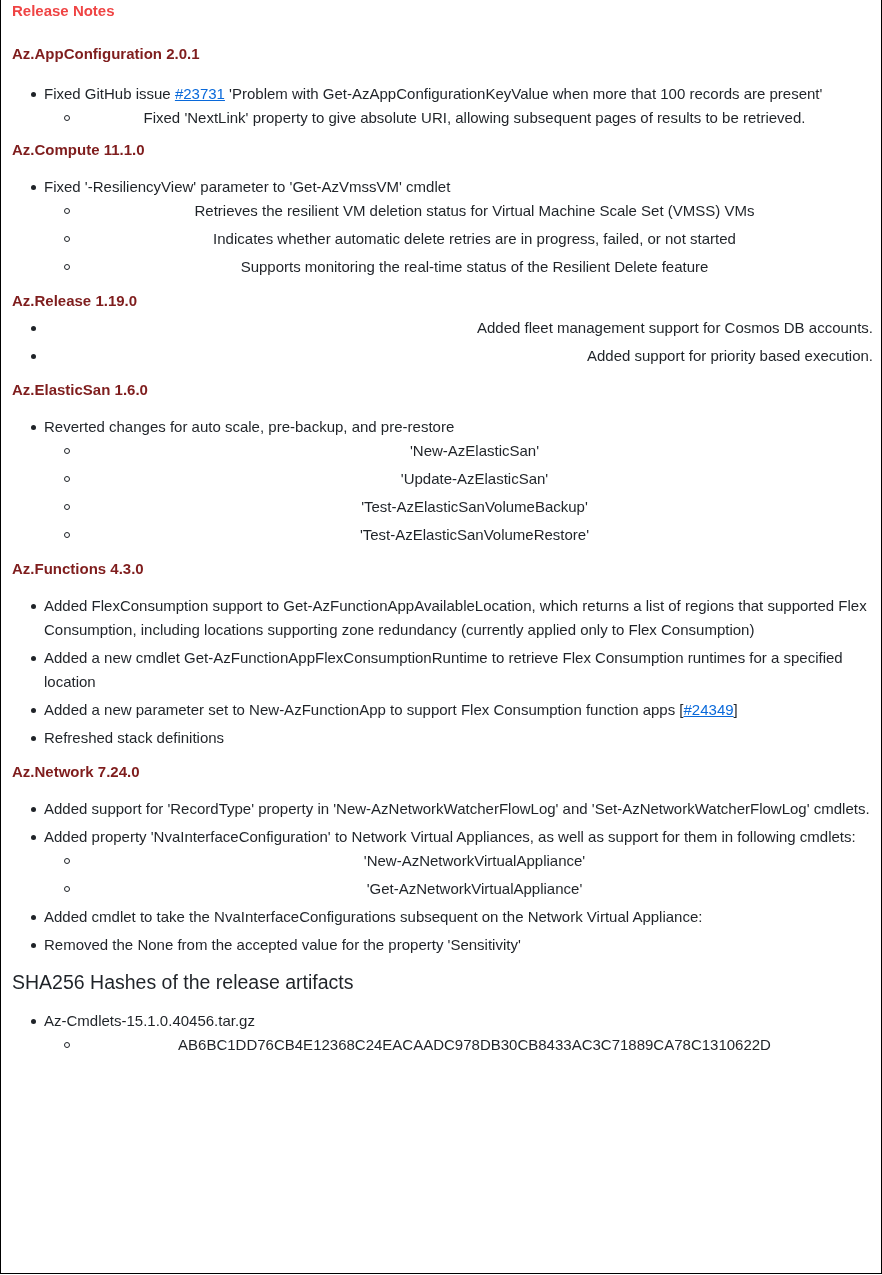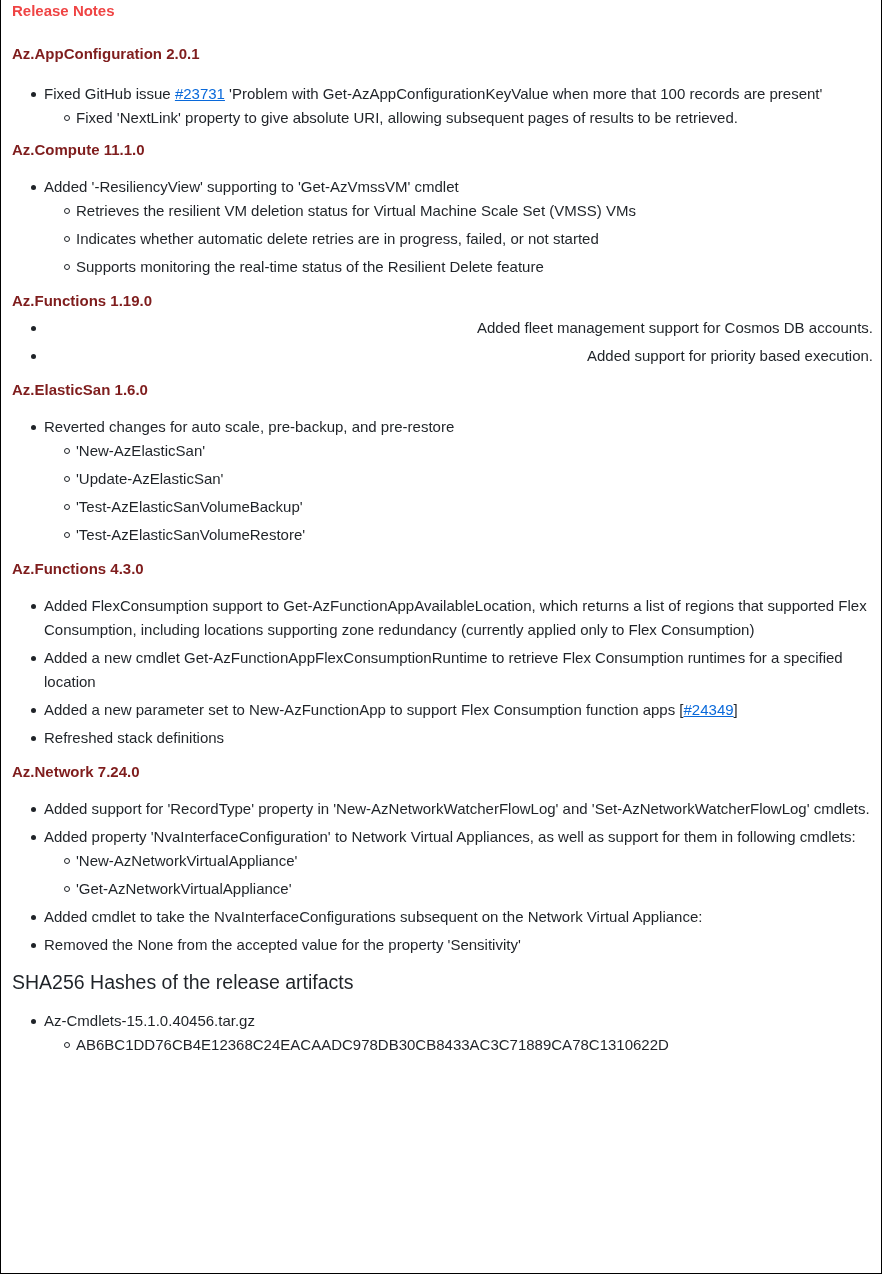--- a/index.html
+++ b/index.html
@@ -27,21 +27,21 @@
     h2.section-lg {
       font-size: 19.5px; font-weight: normal; margin: 0; line-height: 26px;
       color: #1f2328;
     }
     ul.l1 { list-style: none; margin: 0; padding: 0; }
     ul.l1 > li { position: relative; padding-left: 32px; font-size: 15px; line-height: 24px; margin-bottom: 4px; }
     ul.l1 > li > .bullet {
       position: absolute; left: 19px; top: 10px; width: 5px; height: 5px;
       border-radius: 50%; background: #1f2328;
     }
-    ul.l2 { list-style: none; margin: 4px 0 0 0; padding: 0; }
+    ul.l2 { list-style: none; margin: 4px 0 0 0; padding: 0; text-align: center; }
     ul.l2 > li { position: relative; padding-left: 32px; font-size: 15px; line-height: 24px; margin-bottom: 4px; }
     ul.l2 > li > .circle {
       position: absolute; left: 20px; top: 9px; width: 4px; height: 4px;
       border-radius: 50%; border: 1px solid #1f2328; box-sizing: content-box;
     }
     a.link { color: #0969da; text-decoration: underline; }
   </style>
 </head>
 <body>
 
@@ -58,30 +58,30 @@
         <ul class="l2" style="margin-top:0;">
           <li><span class="circle"></span><span>Fixed 'NextLink' property to give absolute URI, allowing subsequent pages of results to be retrieved.</span></li>
         </ul>
       </li>
     </ul>
 
     <h3 class="section" style="margin-top:9px;">Az.Compute 11.1.0</h3>
     <ul class="l1" style="margin-top:14px;">
       <li>
         <span class="bullet"></span>
-        <span>Added '-ResiliencyView' supporting to 'Get-AzVmssVM' cmdlet</span>
+        <span>Fixed '-ResiliencyView' parameter to 'Get-AzVmssVM' cmdlet</span>
         <ul class="l2" style="margin-top:0;">
           <li><span class="circle"></span><span>Retrieves the resilient VM deletion status for Virtual Machine Scale Set (VMSS) VMs</span></li>
           <li><span class="circle"></span><span>Indicates whether automatic delete retries are in progress, failed, or not started</span></li>
           <li><span class="circle"></span><span>Supports monitoring the real-time status of the Resilient Delete feature</span></li>
         </ul>
       </li>
     </ul>
 
-    <h3 class="section" style="margin-top:11px;">Az.Functions 1.19.0</h3>
+    <h3 class="section" style="margin-top:11px;">Az.Release 1.19.0</h3>
     <ul class="l1" style="margin-top:4px;text-align:right;">
       <li><span class="bullet"></span><span>Added fleet management support for Cosmos DB accounts.</span></li>
       <li><span class="bullet"></span><span>Added support for priority based execution.</span></li>
     </ul>
 
     <h3 class="section" style="margin-top:11px;">Az.ElasticSan 1.6.0</h3>
     <ul class="l1" style="margin-top:14px;">
       <li>
         <span class="bullet"></span>
         <span>Reverted changes for auto scale, pre-backup, and pre-restore</span>

